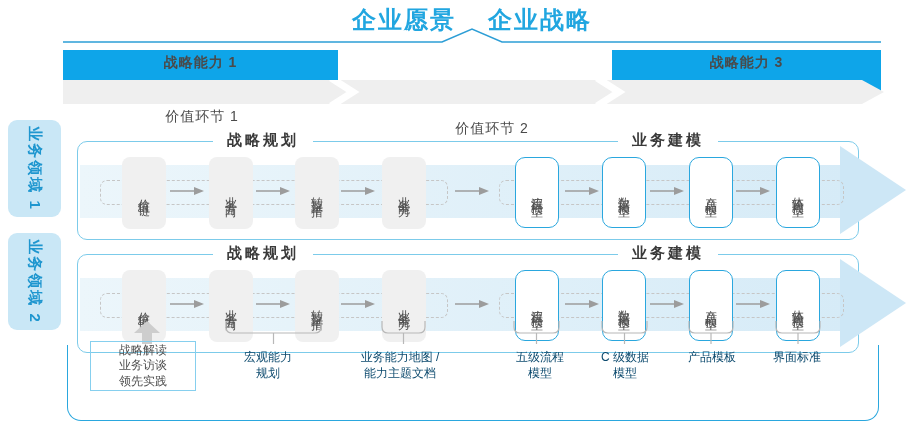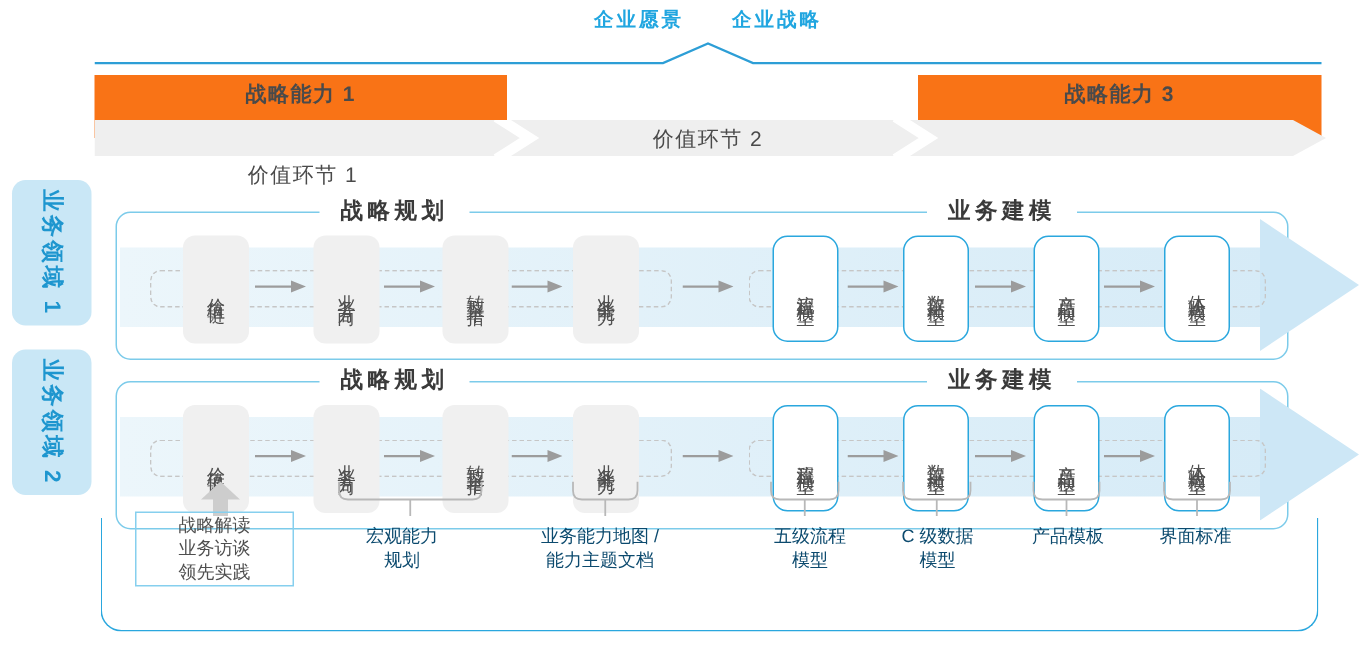--- a/index.html
+++ b/index.html
@@ -1,25 +1,25 @@
 <!DOCTYPE html>
 <html><head>
 <meta charset="utf-8">
 <style>
   html,body{margin:0;padding:0;background:#fff;}
   .canvas{position:relative;width:910px;height:432px;background:#fff;overflow:hidden;
           font-family:"Liberation Sans","DejaVu Sans",sans-serif;color:#4a4a4a;}
   .abs{position:absolute;}
 
   
-  .top-title{left:63px;top:4px;width:818px;text-align:center;font-size:13px;font-weight:bold;color:#21a6e0;letter-spacing:2px;}
+  .top-title{left:63px;top:4px;width:818px;text-align:center;font-size:24px;font-weight:bold;color:#21a6e0;letter-spacing:2px;}
   .top-title span{margin:0 16px;}
 
   
-  .cap-band{top:50px;height:42px;background:#f97316;text-align:center;line-height:24px;
+  .cap-band{top:50px;height:42px;background:#0ea5e9;text-align:center;line-height:24px;
             font-size:14px;font-weight:600;color:#4a4a4a;letter-spacing:1px;}
   .vl-text{top:80px;height:24px;width:120px;text-align:center;line-height:24px;font-size:14px;color:#4a4a4a;letter-spacing:1px;}
 
   
   .domain{left:8px;width:53px;background:#c9e7f6;border-radius:9px;display:flex;align-items:center;justify-content:center;}
   .domain span{transform:rotate(90deg);white-space:nowrap;font-size:15px;font-weight:bold;color:#1e96cf;letter-spacing:2px;}
 
   
   .panel{left:77px;width:780px;height:97px;border:1.5px solid #7ccbea;border-radius:10px;margin-top:21px;}
   .band-body{left:2px;top:23px;width:764px;height:53px;background:linear-gradient(90deg,#ecf6fb 0%,#d6ebf7 100%);}
@@ -65,21 +65,21 @@
 
   <div class="abs cap-band" style="left:63px;width:275px;">战略能力 1</div>
   <div class="abs cap-band" style="left:612px;width:269px;">战略能力 3</div>
 
   <svg class="abs" style="left:63px;top:80px;" width="822" height="24" viewBox="0 0 822 24">
     <polygon points="0,0 799,0 821,12 799,24 0,24" fill="#efefef"></polygon>
     <polyline points="268,-2 290,12 268,26" fill="none" stroke="#ffffff" stroke-width="7"></polyline>
     <polyline points="534,-2 556,12 534,26" fill="none" stroke="#ffffff" stroke-width="7"></polyline>
   </svg>
   <div class="abs vl-text" style="left:142px;margin-top:24px;">价值环节 1</div>
-  <div class="abs vl-text" style="left:412px;">价值环节 2</div>
+  <div class="abs vl-text" style="left:432px;margin-top:36px;">价值环节 2</div>
 
   <div class="abs domain" style="top:120px;height:97px;">
     <span>业务领域 1</span>
   </div>
   <div class="abs domain" style="top:233px;height:97px;">
     <span>业务领域 2</span>
   </div>
 
   <div class="abs panel" style="top:120px;">
     <div class="abs band-body"></div>

